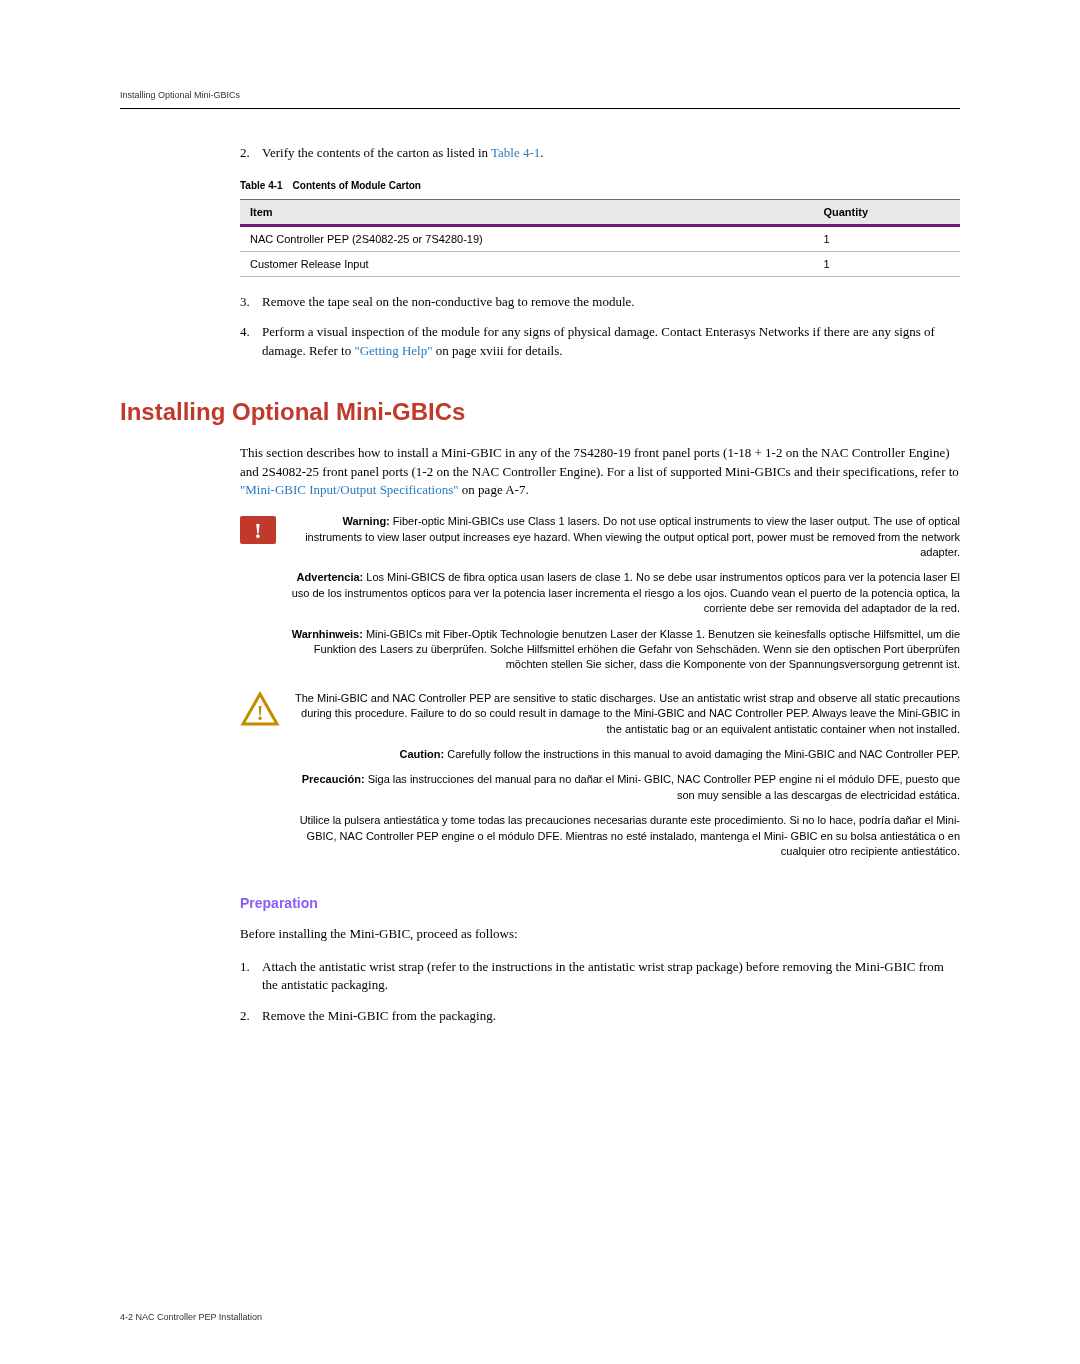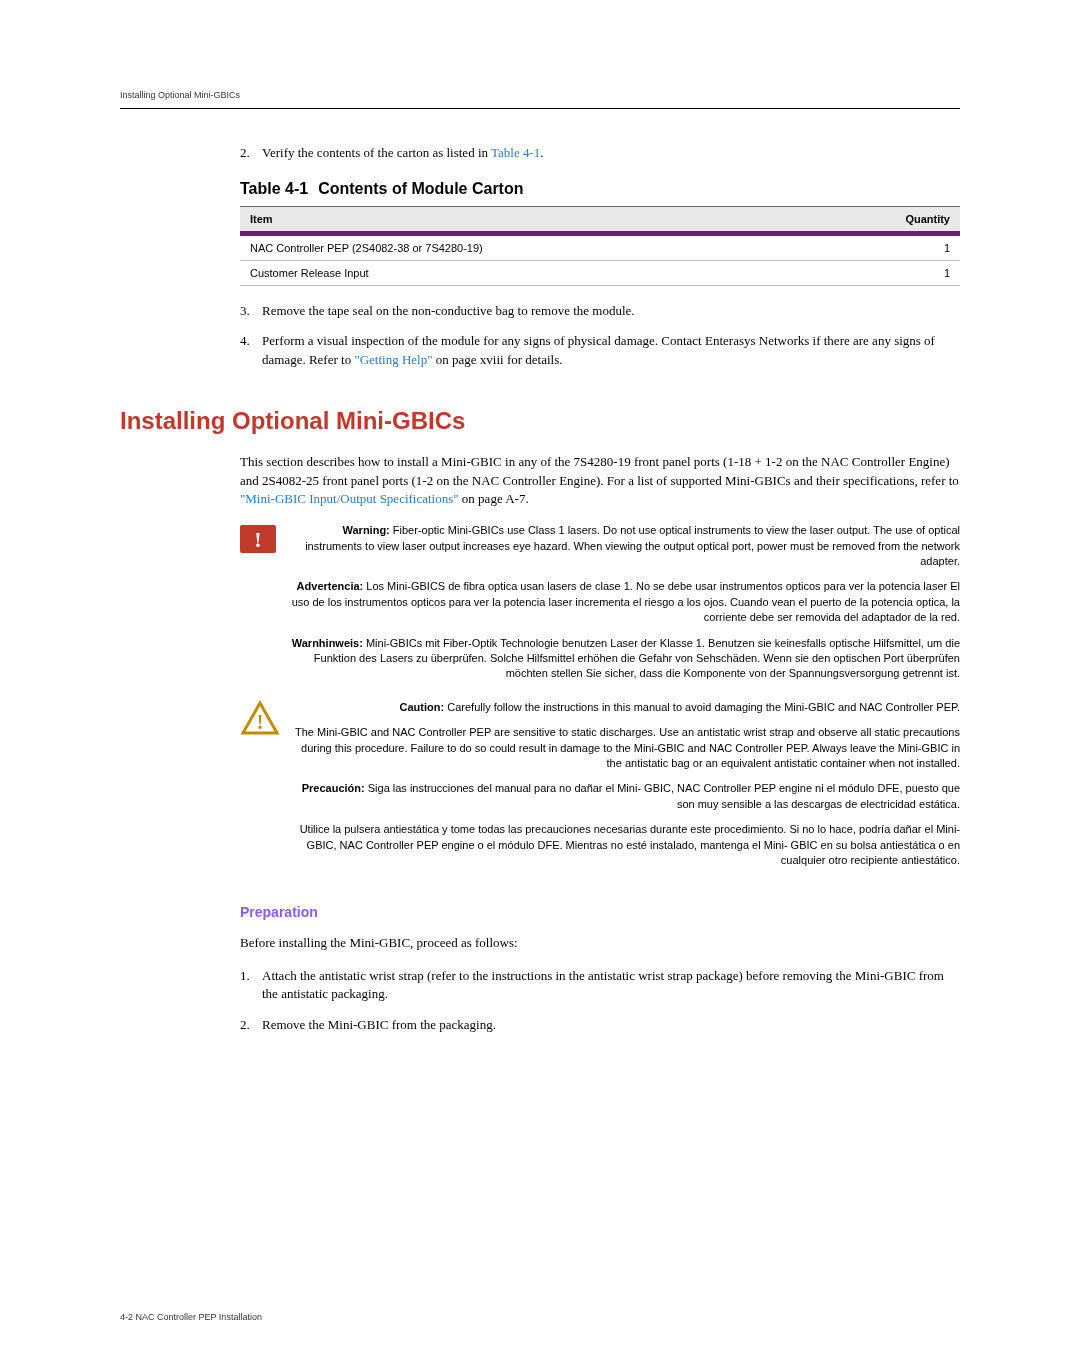--- a/index.html
+++ b/index.html
@@ -33,40 +33,40 @@
     .numbered-item .num {
       width: 22px;
       flex-shrink: 0;
     }
     .numbered-item .text {
       flex: 1;
     }
     .link { color: #2a7bc0; }
     .table-caption {
       font-family: Arial, sans-serif;
-      font-size: 16px;
+      font-size: 10px;
       font-weight: bold;
       margin: 18px 0 8px 0;
     }
     .table-caption .tabnum { margin-right: 10px; }
     table.content-table {
       width: 100%;
       border-collapse: collapse;
       font-family: Arial, sans-serif;
       font-size: 11px;
     }
     table.content-table th {
       background: #e8e8e8;
       text-align: left;
       padding: 6px 10px;
       font-weight: bold;
       border-top: 1px solid #666;
-      border-bottom: 5px solid #701a75;
-    }
-    table.content-table th.right, table.content-table td.right { text-align: right; }
+      border-bottom: 3px solid #701a75;
+    }
+    table.content-table th.right, table.content-table td.right { text-align: left; }
     table.content-table td {
       padding: 6px 10px;
       border-bottom: 1px solid #bbb;
     }
     .after-table { margin-top: 16px; }
     h1.section-title {
       font-family: Arial, sans-serif;
       font-size: 24px;
       color: #c0392b;
       font-weight: bold;
@@ -138,21 +138,21 @@
 
   <table class="content-table">
     <thead>
       <tr>
         <th>Item</th>
         <th class="right">Quantity</th>
       </tr>
     </thead>
     <tbody>
       <tr>
-        <td>NAC Controller PEP (2S4082-38 or 7S4280-19)</td>
+        <td>NAC Controller PEP (2S4082-25 or 7S4280-19)</td>
         <td class="right">1</td>
       </tr>
       <tr>
         <td>Customer Release Input</td>
         <td class="right">1</td>
       </tr>
     </tbody>
   </table>
 
   <div class="after-table">
@@ -192,22 +192,22 @@
   </div>
 
   <div class="note-block">
     <div class="note-icon">
       <svg viewBox="0 0 40 36" width="40" height="36">
         <polygon points="20,3 37,33 3,33" class="caution-tri"></polygon>
         <text x="20" y="29" text-anchor="middle" class="caution-mark" font-family="Georgia">!</text>
       </svg>
     </div>
     <div class="note-body">
+      <p class="note-para">The Mini-GBIC and NAC Controller PEP are sensitive to static discharges. Use an antistatic wrist strap and observe all static precautions during this procedure. Failure to do so could result in damage to the Mini-GBIC and NAC Controller PEP. Always leave the Mini-GBIC in the antistatic bag or an equivalent antistatic container when not installed.</p>
       <p class="note-para"><span class="bold">Caution:</span><span> Carefully follow the instructions in this manual to avoid damaging the Mini-GBIC and NAC Controller PEP.</span></p>
-      <p class="note-para">The Mini-GBIC and NAC Controller PEP are sensitive to static discharges. Use an antistatic wrist strap and observe all static precautions during this procedure. Failure to do so could result in damage to the Mini-GBIC and NAC Controller PEP. Always leave the Mini-GBIC in the antistatic bag or an equivalent antistatic container when not installed.</p>
       <p class="note-para"><span class="bold">Precaución:</span><span> Siga las instrucciones del manual para no dañar el Mini- GBIC, NAC Controller PEP engine ni el módulo DFE, puesto que son muy sensible a las descargas de electricidad estática.</span></p>
       <p class="note-para">Utilice la pulsera antiestática y tome todas las precauciones necesarias durante este procedimiento. Si no lo hace, podría dañar el Mini- GBIC, NAC Controller PEP engine o el módulo DFE. Mientras no esté instalado, mantenga el Mini- GBIC en su bolsa antiestática o en cualquier otro recipiente antiestático.</p>
     </div>
   </div>
 
   <div class="sub-heading">Preparation</div>
 
   <p class="body-para">Before installing the Mini-GBIC, proceed as follows:</p>
 
   <div class="numbered-item">

